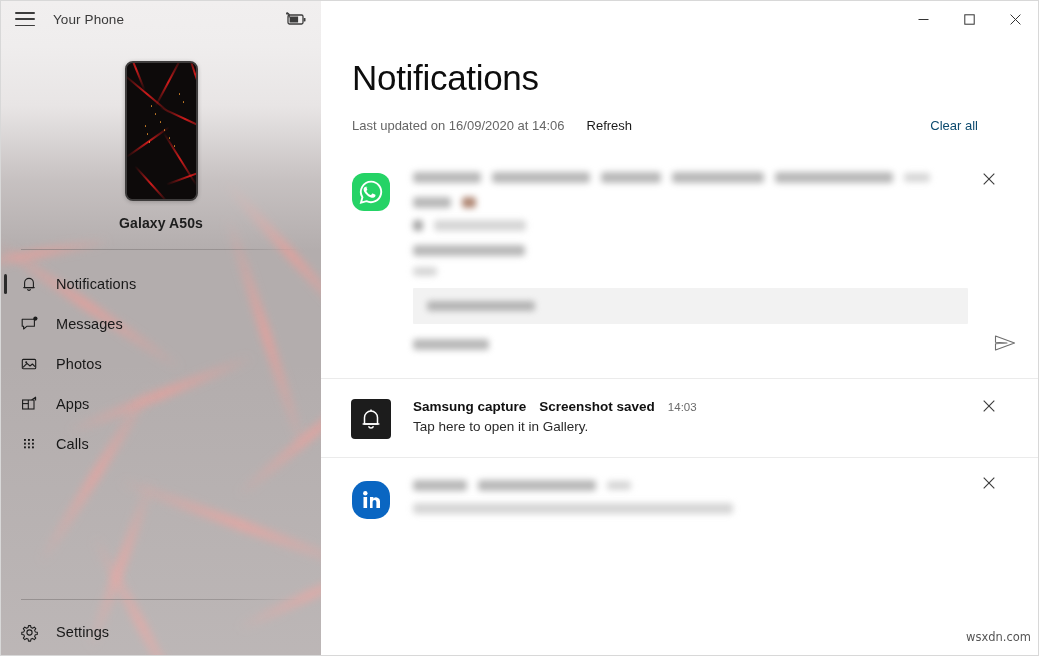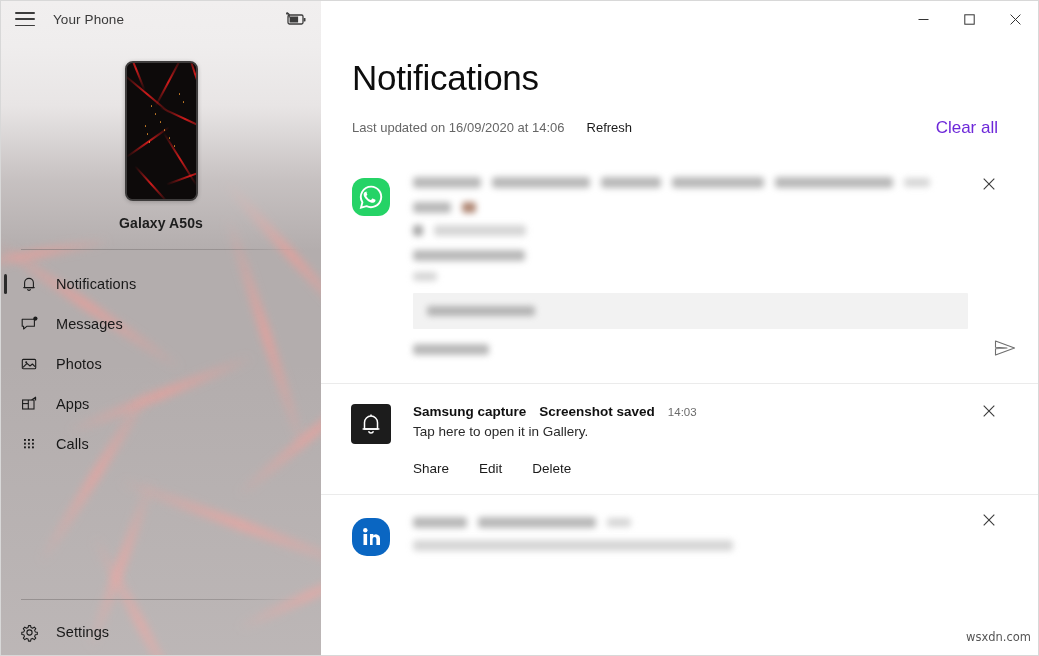--- a/index.html
+++ b/index.html
@@ -89,24 +89,24 @@
 
   
   .main { position:relative; flex:1 1 auto; height:100%; background:#fff; overflow:hidden; }
   .wincontrols {
     position:absolute; top:0; right:0; height:36px; display:flex; z-index:20;
   }
   .wbtn { width:46px; height:36px; display:flex; align-items:center; justify-content:center; cursor:pointer; }
 
   .content { padding:58px 0 0 31px; }
   .pagetitle { font-size:35px; font-weight:normal; color:#0d0d0d; letter-spacing:-0.3px; line-height:1.1; }
-  .subrow { display:flex; align-items:center; margin-top:20px; padding-right:40px; }
+  .subrow { display:flex; align-items:center; margin-top:20px; padding-right:60px; }
   .lastupdated { font-size:13px; color:#666; }
   .refresh { font-size:13px; color:#1b1b1b; margin-left:22px; cursor:pointer; }
-  .clearall { font-size:17px; color:#6d28d9; margin-left:auto; cursor:pointer; }
+  .clearall { font-size:13px; color:#0c4a6e; margin-left:auto; cursor:pointer; }
 
   .notiflist { margin-top:23px; }
   .notif { position:relative; display:flex; padding:16px 0 14px 30px; }
   .notif + .notif { border-top:1px solid #ebebeb; }
   .appicon { flex:0 0 40px; width:40px; height:40px; margin-right:22px; }
   .nbody { flex:1 1 auto; min-width:0; padding-right:70px; }
   .nclose {
     position:absolute; top:10px; right:36px;
     width:26px; height:26px; display:flex; align-items:center; justify-content:center;
     cursor:pointer; border-radius:2px;
@@ -389,25 +389,20 @@
             <line x1="20" y1="10.6" x2="20" y2="12.3" stroke="#fff" stroke-width="1.5"></line>
           </svg>
         </div>
         <div class="nbody">
           <div class="nhead">
             <span class="napp">Samsung capture</span>
             <span class="ntitle">Screenshot saved</span>
             <span class="ntime">14:03</span>
           </div>
           <div class="ntext">Tap here to open it in Gallery.</div>
-          <div class="nactions">
-            <span class="naction">Share</span>
-            <span class="naction">Edit</span>
-            <span class="naction">Delete</span>
-          </div>
         </div>
         <div class="nclose" style="top:14px;">
           <svg width="12" height="12" viewBox="0 0 12 12">
               <line x1="0.7" y1="0.7" x2="11.3" y2="11.3" stroke="#3a3a3a" stroke-width="1.1"></line>
               <line x1="11.3" y1="0.7" x2="0.7" y2="11.3" stroke="#3a3a3a" stroke-width="1.1"></line>
             </svg>
         </div>
       </div>
 
       <div class="notif" style="padding-top:22px;">

